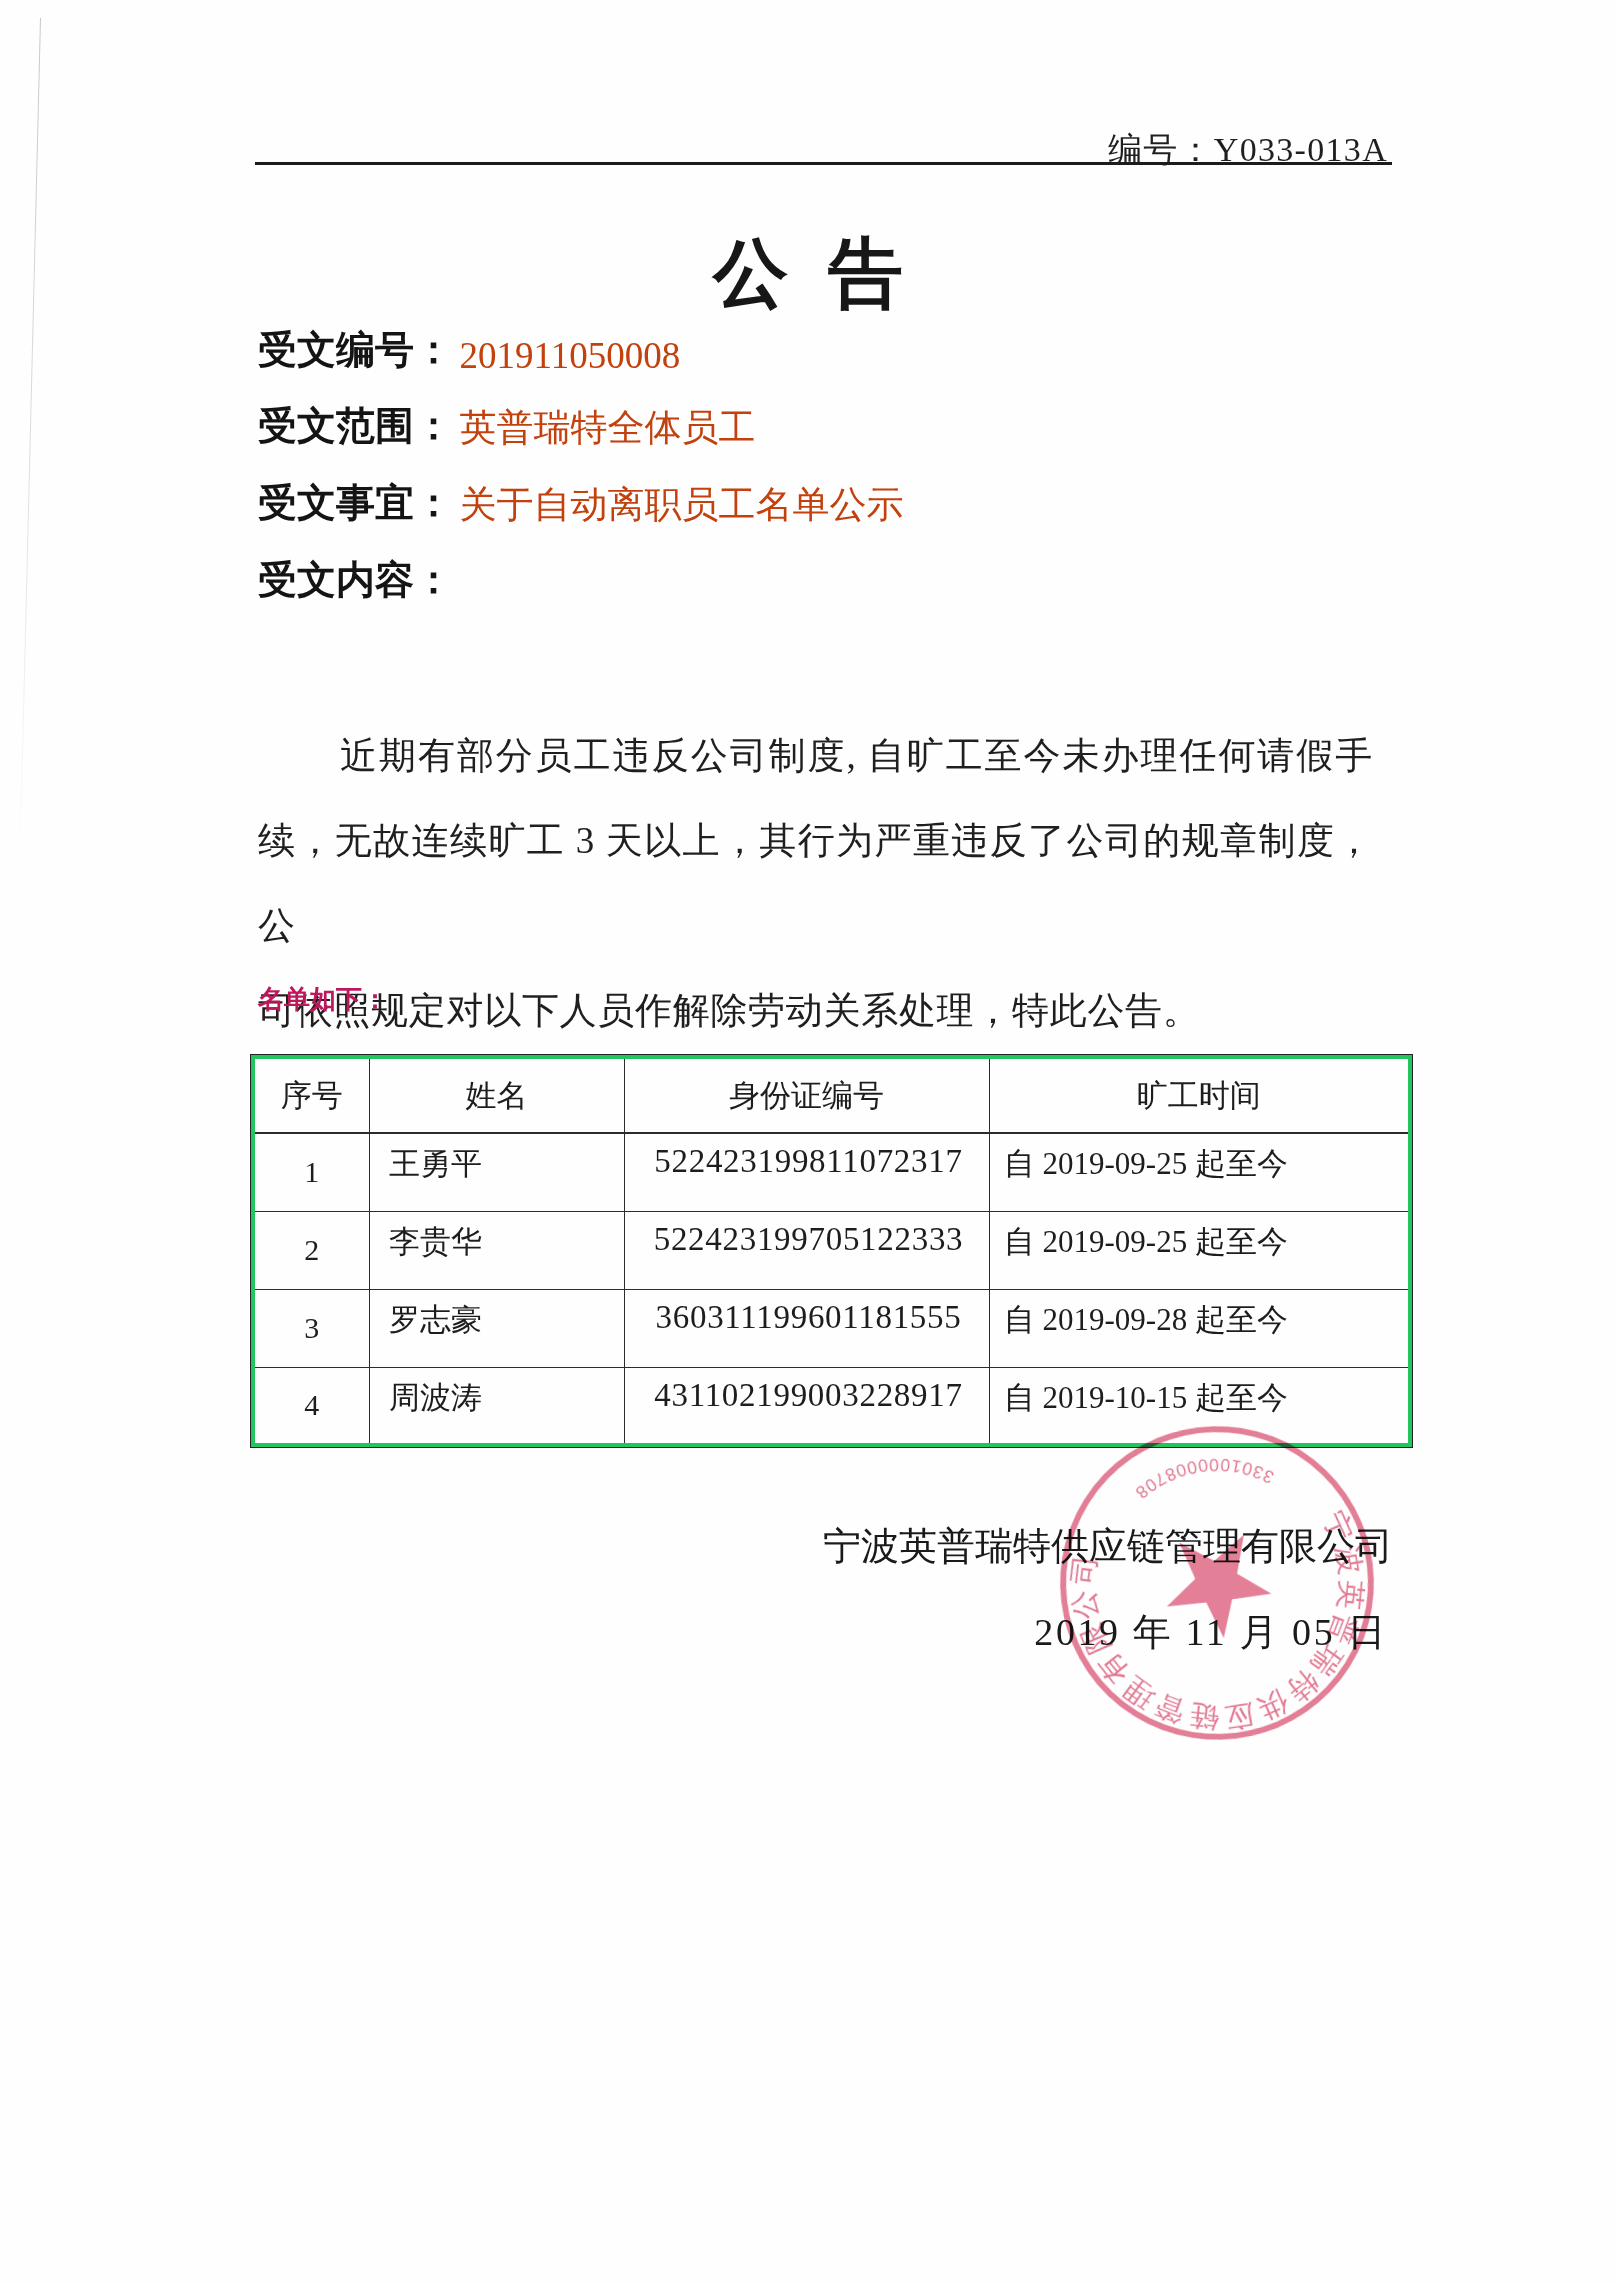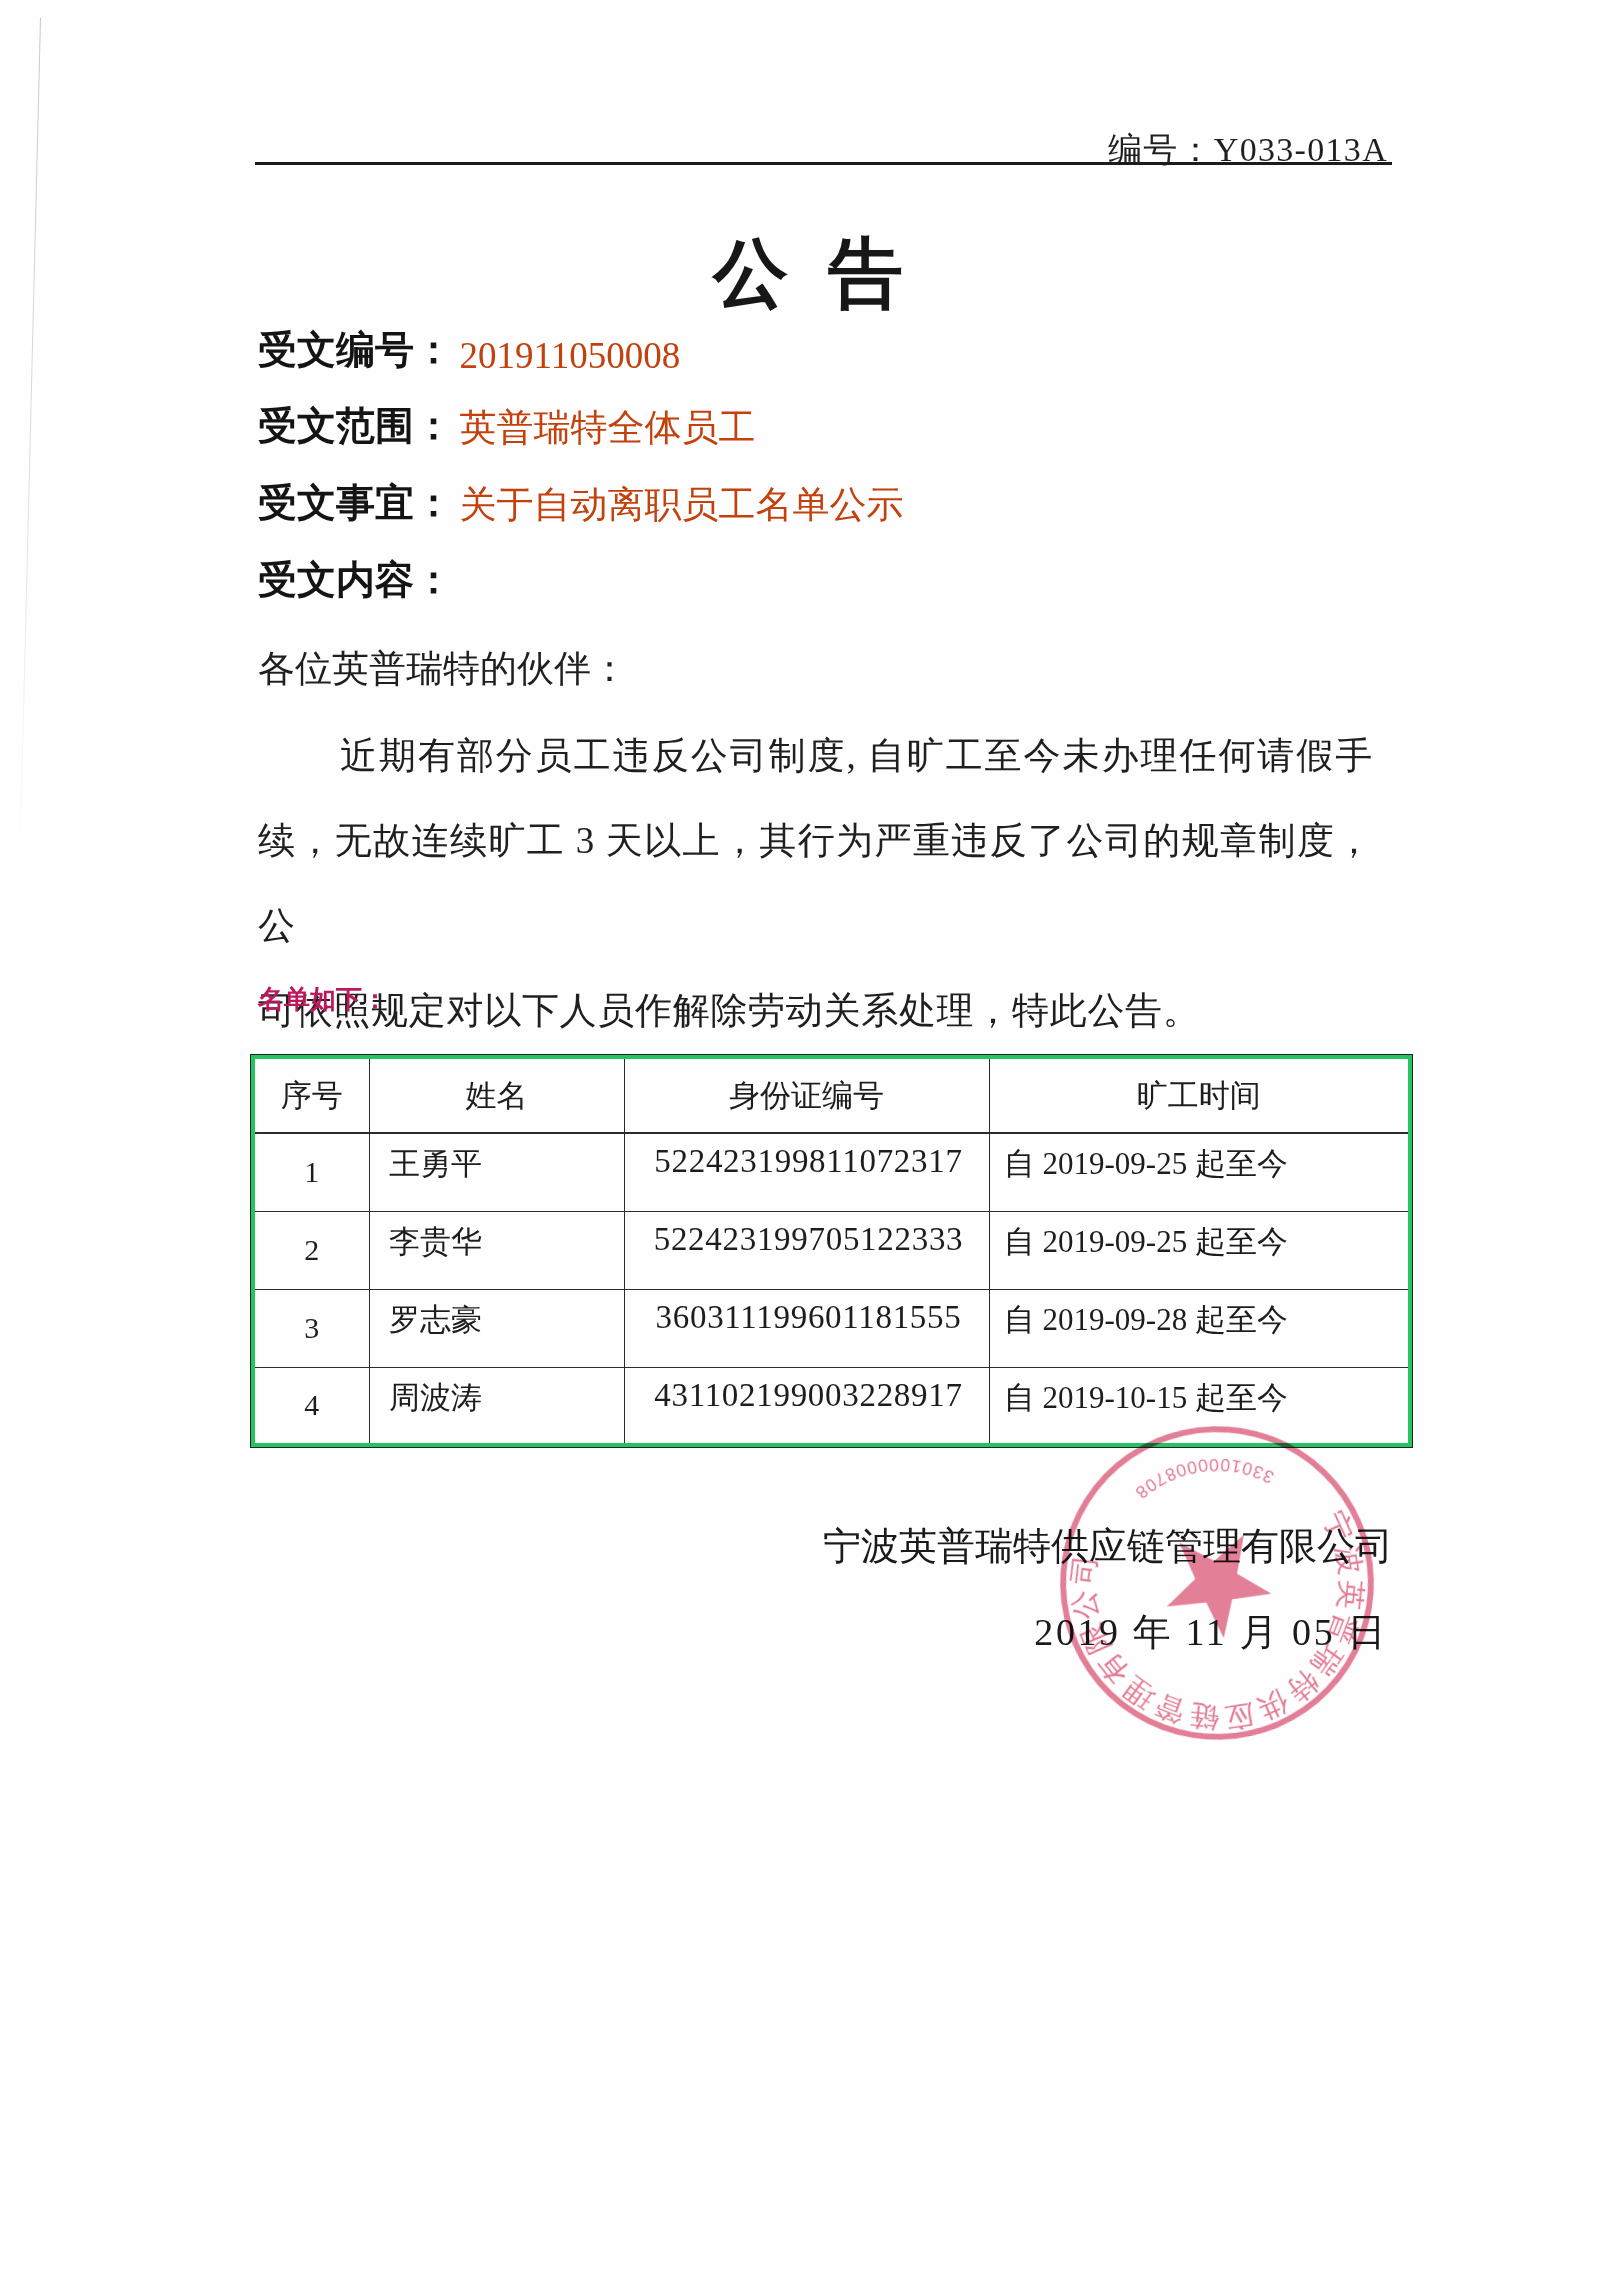--- a/index.html
+++ b/index.html
@@ -118,21 +118,20 @@
   </div>
   <div class="field-row f1">
     <span class="field-label">受文范围：</span>
     <span class="field-value">英普瑞特全体员工</span>
   </div>
   <div class="field-row f3">
     <span class="field-label">受文内容：</span>
     <span class="field-value"></span>
   </div>
 
-  <div class="salutation">各位英普瑞特的伙伴：</div>
 
   <div class="body-text">
     <div class="body-line-fill body-line-indent">近期有部分员工违反公司制度, 自旷工至今未办理任何请假手</div>
     <div class="body-line-fill">续，无故连续旷工 3 天以上，其行为严重违反了公司的规章制度，公</div>
     <div>司依照规定对以下人员作解除劳动关系处理，特此公告。</div>
   </div>
 
   <div class="list-intro">名单如下：</div>
 
   <table class="roster">

